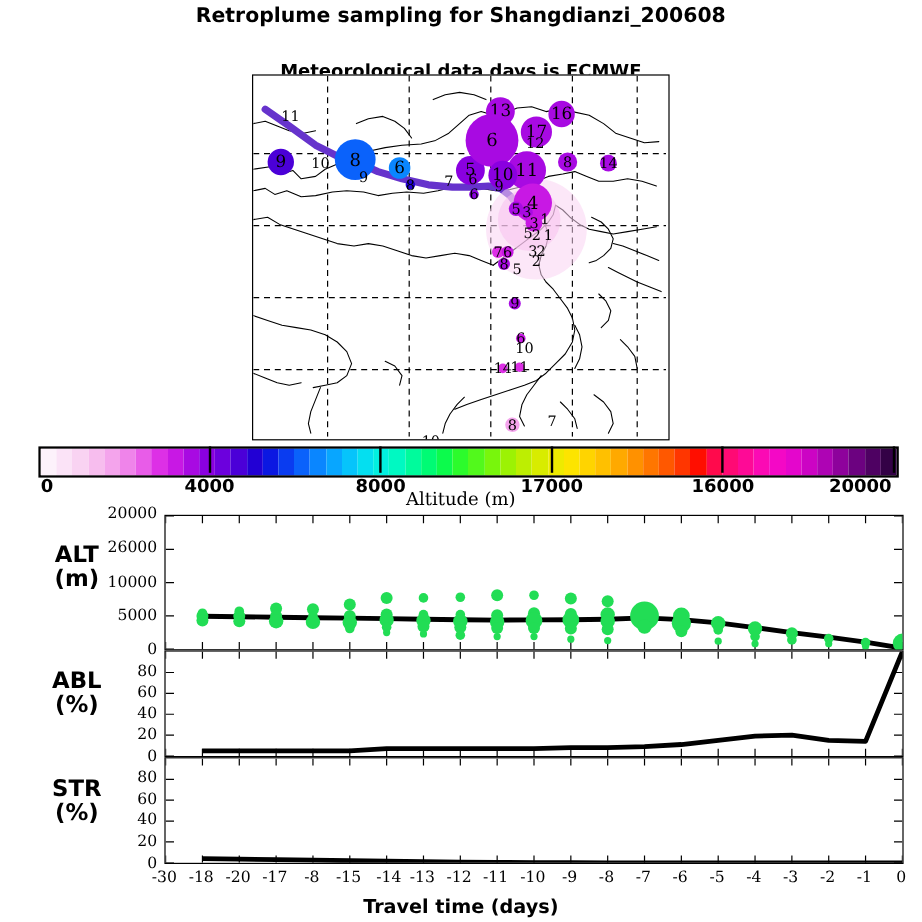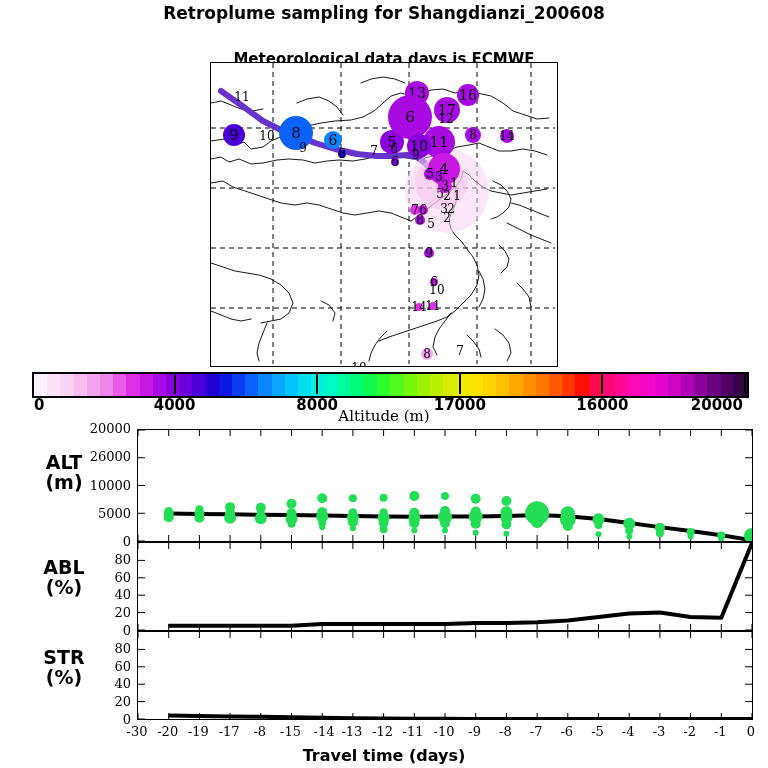--- a/index.html
+++ b/index.html
@@ -518,22 +518,22 @@
     <div class="ytick" style="left: 69px; top: 569.6px;">60</div>
     <div class="ytick" style="left: 69px; top: 551.8px;">80</div>
     <div class="ytick" style="left: 69px; top: 712px;">0</div>
     <div class="ytick" style="left: 69px; top: 694.2px;">20</div>
     <div class="ytick" style="left: 69px; top: 676.4px;">40</div>
     <div class="ytick" style="left: 69px; top: 658.6px;">60</div>
     <div class="ytick" style="left: 69px; top: 640.8px;">80</div>
   </div>
 <div id="xtick-layer">
     <div class="xtick" style="left: 117px; top: 724px;">-30</div>
-    <div class="xtick" style="left: 147.7px; top: 724px;">-20</div>
-    <div class="xtick" style="left: 178.4px; top: 724px;">-19</div>
+    <div class="xtick" style="left: 147.7px; top: 724px;">-18</div>
+    <div class="xtick" style="left: 178.4px; top: 724px;">-20</div>
     <div class="xtick" style="left: 209.1px; top: 724px;">-17</div>
     <div class="xtick" style="left: 239.8px; top: 724px;">-8</div>
     <div class="xtick" style="left: 270.5px; top: 724px;">-15</div>
     <div class="xtick" style="left: 304px; top: 724px;">-14</div>
     <div class="xtick" style="left: 331.9px; top: 724px;">-13</div>
     <div class="xtick" style="left: 362.6px; top: 724px;">-12</div>
     <div class="xtick" style="left: 393px; top: 724px;">-11</div>
     <div class="xtick" style="left: 424px; top: 724px;">-10</div>
     <div class="xtick" style="left: 454.7px; top: 724px;">-9</div>
     <div class="xtick" style="left: 485.4px; top: 724px;">-8</div>

